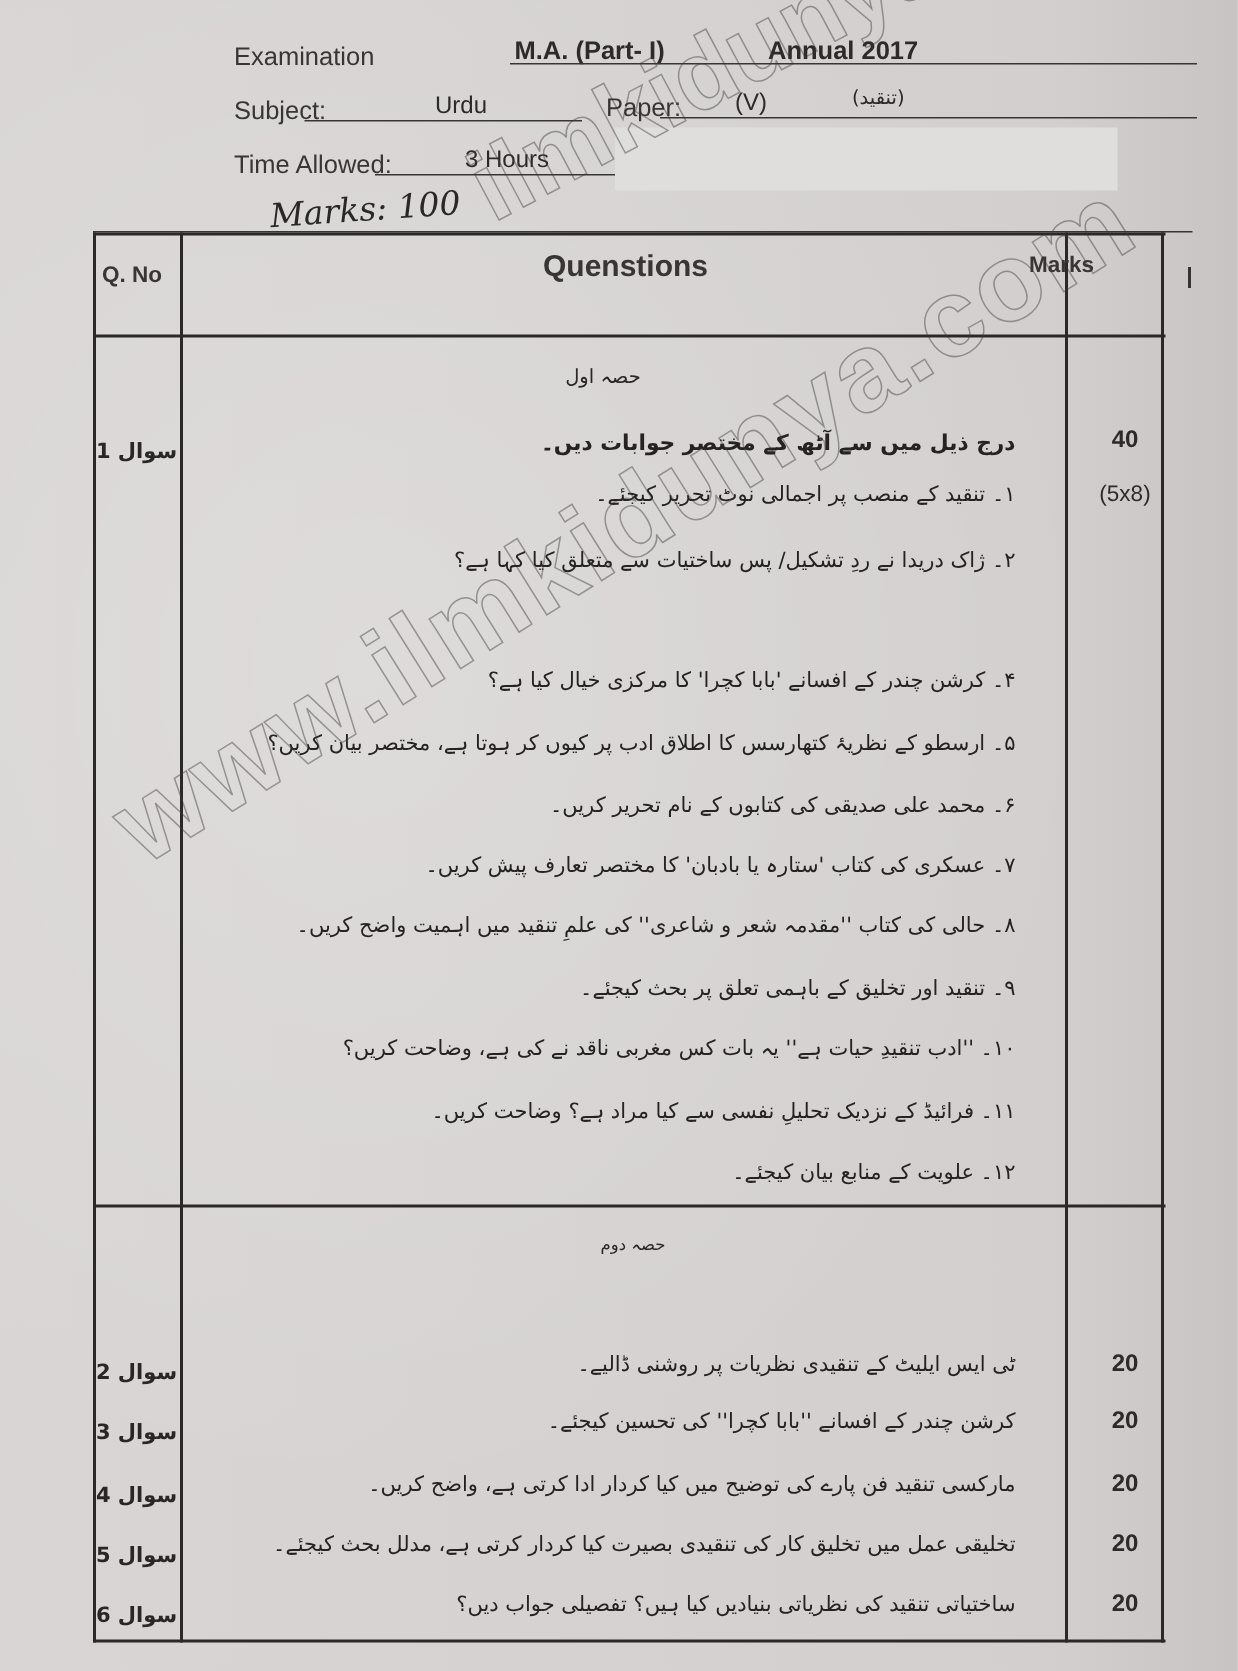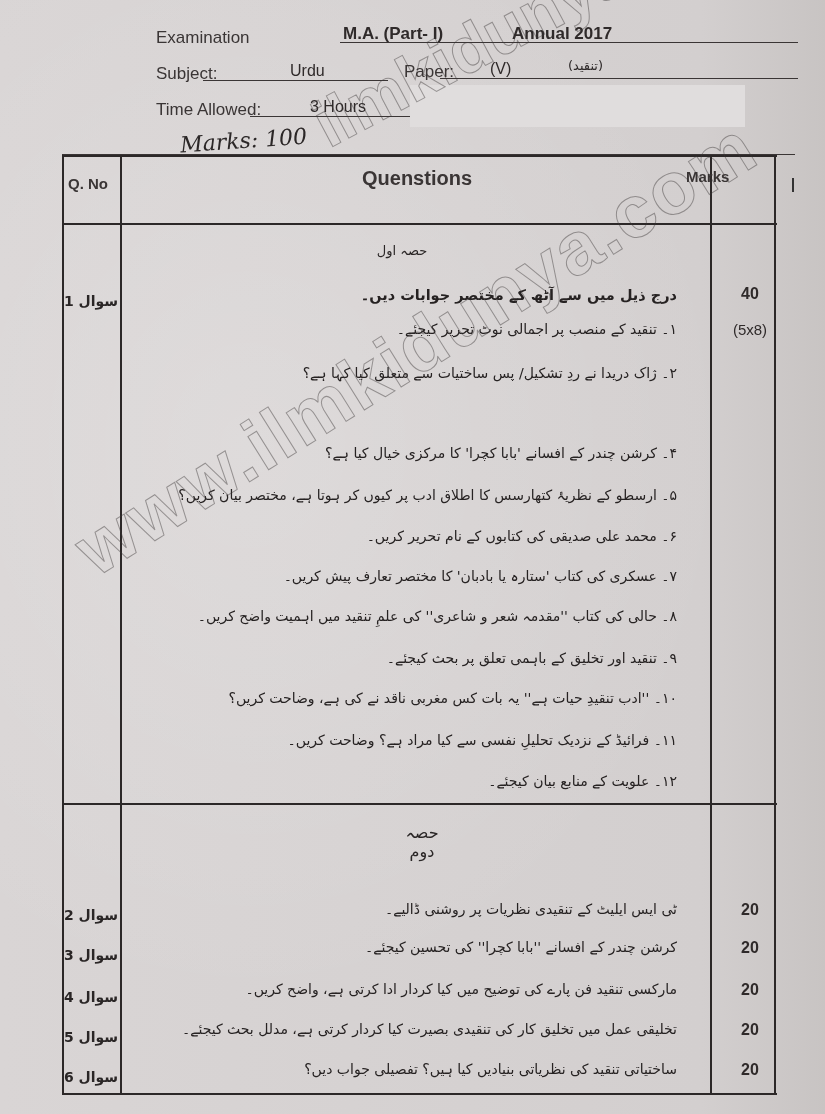--- a/index.html
+++ b/index.html
@@ -100,21 +100,21 @@
     <div class="qline urdu" style="top:290px;">۴۔   کرشن چندر کے افسانے 'بابا کچرا' کا مرکزی خیال کیا ہے؟</div>
     <div class="qline urdu" style="top:332px;">۵۔   ارسطو کے نظریۂ کتھارسس کا اطلاق ادب پر کیوں کر ہوتا ہے، مختصر بیان کریں؟</div>
     <div class="qline urdu" style="top:373px;">۶۔   محمد علی صدیقی کی کتابوں کے نام تحریر کریں۔</div>
     <div class="qline urdu" style="top:413px;">۷۔   عسکری کی کتاب 'ستارہ یا بادبان' کا مختصر تعارف پیش کریں۔</div>
     <div class="qline urdu" style="top:453px;">۸۔   حالی کی کتاب ''مقدمہ شعر و شاعری'' کی علمِ تنقید میں اہمیت واضح کریں۔</div>
     <div class="qline urdu" style="top:495px;">۹۔   تنقید اور تخلیق کے باہمی تعلق پر بحث کیجئے۔</div>
     <div class="qline urdu" style="top:535px;">۱۰۔   ''ادب تنقیدِ حیات ہے'' یہ بات کس مغربی ناقد نے کی ہے، وضاحت کریں؟</div>
     <div class="qline urdu" style="top:577px;">۱۱۔   فرائیڈ کے نزدیک تحلیلِ نفسی سے کیا مراد ہے؟ وضاحت کریں۔</div>
     <div class="qline urdu" style="top:618px;">۱۲۔   علویت کے منابع بیان کیجئے۔</div>
 
-    <div class="section-title urdu" style="left:330px;top:668px;width:60px;font-size:16px;">حصہ دوم</div>
+    <div class="section-title urdu" style="left:330px;top:668px;width:60px;font-size:11px;">حصہ دوم</div>
 
     <div class="qnum-col urdu" style="top:752px;">سوال 2</div>
     <div class="qline urdu" style="top:746px;">ٹی ایس ایلیٹ کے تنقیدی نظریات پر روشنی ڈالیے۔</div>
     <div class="mark" style="top:746px;">20</div>
 
     <div class="qnum-col urdu" style="top:792px;">سوال 3</div>
     <div class="qline urdu" style="top:784px;">کرشن چندر کے افسانے ''بابا کچرا'' کی تحسین کیجئے۔</div>
     <div class="mark" style="top:784px;">20</div>
 
     <div class="qnum-col urdu" style="top:834px;">سوال 4</div>

